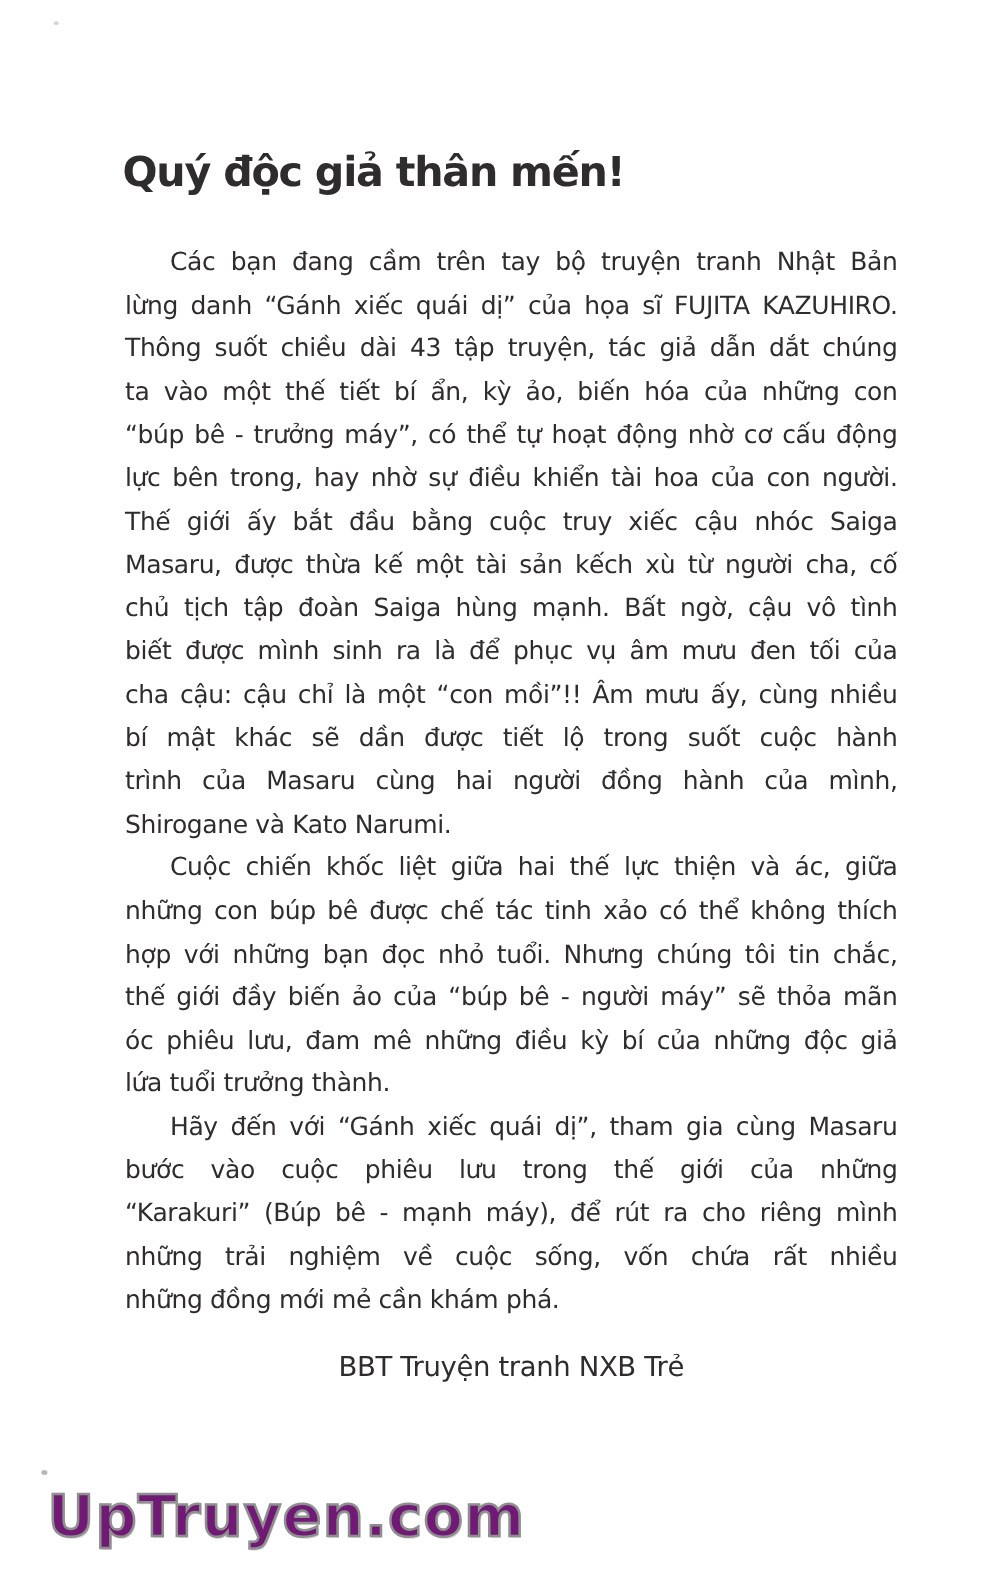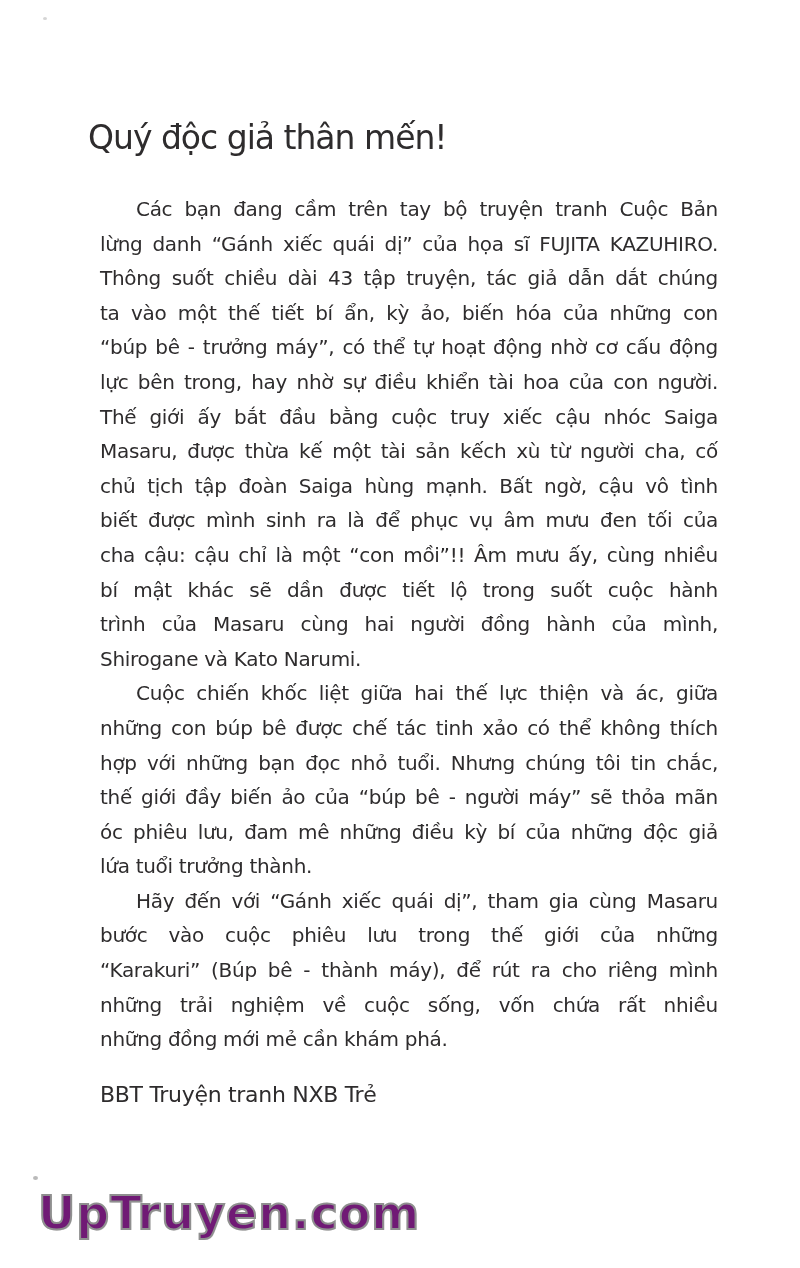--- a/index.html
+++ b/index.html
@@ -11,25 +11,25 @@
     position: relative;
     width: 800px;
     height: 1268px;
     background: var(--bg, #ffffff);
     overflow: hidden;
     font-family: "DejaVu Sans", "Liberation Sans", sans-serif;
     color: var(--ink, #2e2c2d);
   }
   .title {
     position: absolute;
-    left: 88px;
+    left: 98px;
     top: 118px;
     margin: 0;
     font-size: 33px;
-    font-weight: 400;
+    font-weight: 700;
     letter-spacing: -1px;
     color: var(--ink, #2e2c2d);
   }
   .body-text {
     position: absolute;
     left: 100px;
     top: 192px;
     width: 618px;
     font-size: 20px;
     font-weight: 500;
@@ -45,21 +45,21 @@
     text-indent: 36px;
   }
   .line.para-last {
     text-align-last: left;
   }
   .signature {
     position: absolute;
     left: 100px;
     top: 1082px;
     width: 618px;
-    text-align: left;
+    text-align: center;
     font-size: 22px;
     font-weight: 500;
     letter-spacing: -0.3px;
   }
   .watermark {
     position: absolute;
     left: 38px;
     top: 1186px;
     font-size: 46px;
     font-weight: 700;
@@ -78,21 +78,21 @@
   .speck-1 { left: 33px; top: 1176px; width: 5px; height: 4px; }
   .speck-2 { left: 43px; top: 17px;  width: 4px; height: 3px; opacity: 0.6; }
 </style>
 </head>
 <body>
 
 <div class="page">
   <h1 class="title">Quý độc giả thân mến!</h1>
 
   <div class="body-text">
-      <div class="line para-first">Các bạn đang cầm trên tay bộ truyện tranh Cuộc Bản</div>
+      <div class="line para-first">Các bạn đang cầm trên tay bộ truyện tranh Nhật Bản</div>
       <div class="line">lừng danh “Gánh xiếc quái dị” của họa sĩ FUJITA KAZUHIRO.</div>
       <div class="line">Thông suốt chiều dài 43 tập truyện, tác giả dẫn dắt chúng</div>
       <div class="line">ta vào một thế tiết bí ẩn, kỳ ảo, biến hóa của những con</div>
       <div class="line">“búp bê - trưởng máy”, có thể tự hoạt động nhờ cơ cấu động</div>
       <div class="line">lực bên trong, hay nhờ sự điều khiển tài hoa của con người.</div>
       <div class="line">Thế giới ấy bắt đầu bằng cuộc truy xiếc cậu nhóc Saiga</div>
       <div class="line">Masaru, được thừa kế một tài sản kếch xù từ người cha, cố</div>
       <div class="line">chủ tịch tập đoàn Saiga hùng mạnh. Bất ngờ, cậu vô tình</div>
       <div class="line">biết được mình sinh ra là để phục vụ âm mưu đen tối của</div>
       <div class="line">cha cậu: cậu chỉ là một “con mồi”!! Âm mưu ấy, cùng nhiều</div>
@@ -100,21 +100,21 @@
       <div class="line">trình của Masaru cùng hai người đồng hành của mình,</div>
       <div class="line para-last">Shirogane và Kato Narumi.</div>
       <div class="line para-first">Cuộc chiến khốc liệt giữa hai thế lực thiện và ác, giữa</div>
       <div class="line">những con búp bê được chế tác tinh xảo có thể không thích</div>
       <div class="line">hợp với những bạn đọc nhỏ tuổi. Nhưng chúng tôi tin chắc,</div>
       <div class="line">thế giới đầy biến ảo của “búp bê - người máy” sẽ thỏa mãn</div>
       <div class="line">óc phiêu lưu, đam mê những điều kỳ bí của những độc giả</div>
       <div class="line para-last">lứa tuổi trưởng thành.</div>
       <div class="line para-first">Hãy đến với “Gánh xiếc quái dị”, tham gia cùng Masaru</div>
       <div class="line">bước vào cuộc phiêu lưu trong thế giới của những</div>
-      <div class="line">“Karakuri” (Búp bê - thành máy), để rút ra cho riêng mình</div>
+      <div class="line">“Karakuri” (Búp bê - mạnh máy), để rút ra cho riêng mình</div>
       <div class="line">những trải nghiệm về cuộc sống, vốn chứa rất nhiều</div>
       <div class="line para-last">những đồng mới mẻ cần khám phá.</div>
     </div>
 
   <div class="signature">BBT Truyện tranh NXB Trẻ</div>
 
   <div class="watermark">UpTruyen.com</div>
 
   <div class="speck speck-1"></div>
   <div class="speck speck-2"></div>

